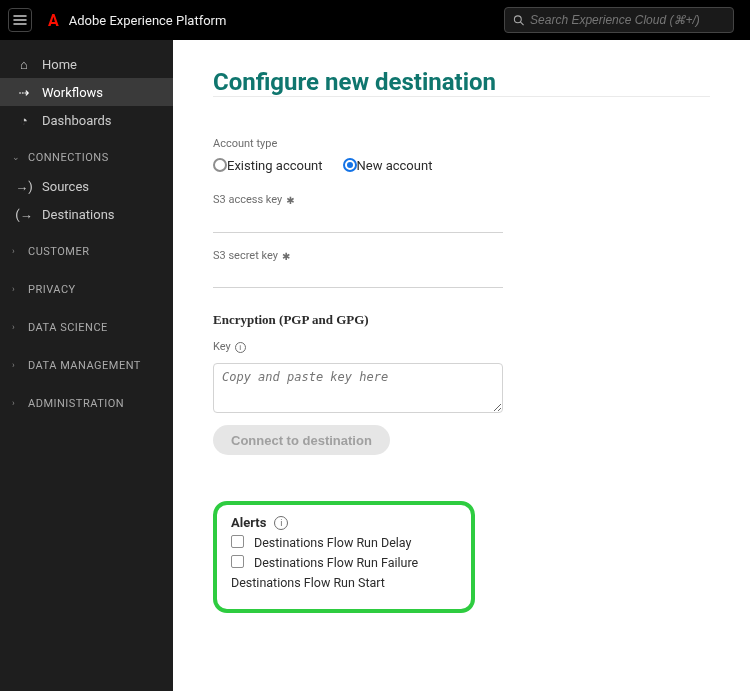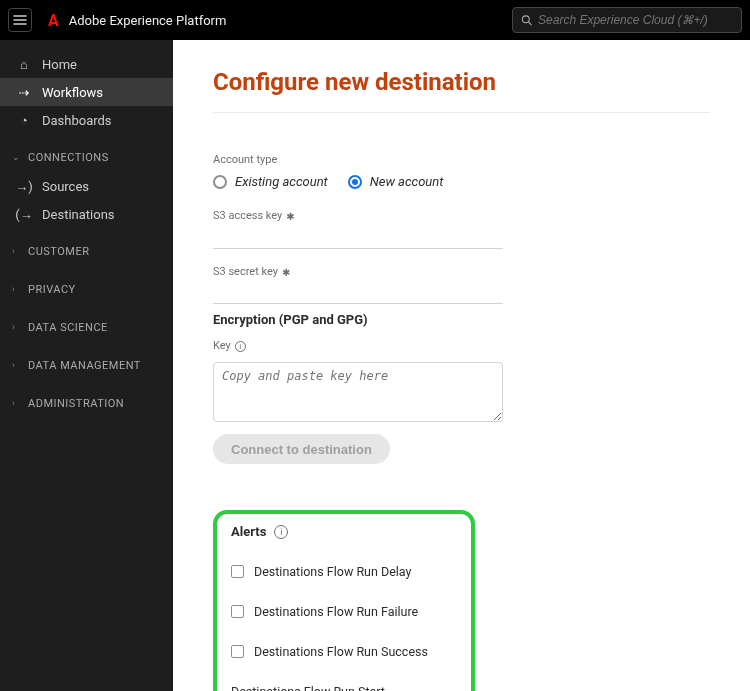--- a/index.html
+++ b/index.html
@@ -1,48 +1,48 @@
 <!DOCTYPE html>
 <html><head>
 <meta charset="utf-8">
 <style>
   * { box-sizing: border-box; margin: 0; padding: 0; }
   html, body { width: 750px; height: 691px; font-family: -apple-system, BlinkMacSystemFont, "Segoe UI", Roboto, sans-serif; background: #fff; overflow: hidden; }
   .topbar { height: 40px; background: #000; display: flex; align-items: center; padding: 0 8px; color: #fff; }
   .hamburger { width: 24px; height: 24px; border: 1px solid #444; border-radius: 4px; display: flex; align-items: center; justify-content: center; cursor: pointer; }
   .logo { color: #fa0f00; font-weight: bold; margin: 0 10px 0 16px; font-size: 16px; }
   .appname { font-size: 13px; color: #eee; }
-  .search { margin-left: auto; width: 230px; height: 26px; background: #1a1a1a; border: 1px solid #444; border-radius: 4px; display: flex; align-items: center; padding: 0 8px; }
+  .search { margin-left: auto; width: 230px; height: 26px; background: #1a1a1a; border: 1px solid #444; border-radius: 4px; display: flex; align-items: center; padding: 0 8px; margin-right: 8px; }
   .search input { background: transparent; border: none; outline: none; color: #fff; font-size: 12px; font-style: italic; width: 100%; margin-left: 6px; }
   .body { display: flex; height: calc(691px - 40px); }
   .sidebar { width: 173px; background: #1e1e1e; color: #ccc; padding-top: 10px; font-size: 13px; }
   .nav-item { display: flex; align-items: center; height: 28px; padding: 0 16px; cursor: pointer; }
   .nav-item.selected { background: #3a3a3a; color: #fff; }
   .nav-icon { width: 16px; display: flex; justify-content: center; margin-right: 10px; font-size: 13px; }
   .nav-group-title { display: flex; align-items: center; height: 30px; padding: 0 12px; color: #aaa; font-size: 11px; letter-spacing: 0.5px; cursor: pointer; margin-top: 8px; }
   .nav-group-title .chev { width: 10px; margin-right: 6px; font-size: 9px; color: #888; }
   .main { flex: 1; padding: 28px 40px; overflow: hidden; color: #2c2c2c; }
-  h1 { font-size: 24px; font-weight: 700; color: #c2410c; padding-bottom: 16px; border-bottom: 1px solid #eaeaea; margin-bottom: 40px; }
+  h1 { font-size: 24px; font-weight: 700; color: #0f766e; border-bottom: 1px solid #eaeaea; margin-bottom: 40px; }
   .label-sm { font-size: 11px; color: #6e6e6e; margin-bottom: 8px; margin-top: 15px; }
   .radio-row { display: flex; align-items: center; gap: 20px; margin-bottom: 20px; font-size: 13px; }
-  .radio-opt { display: flex; align-items: flex-end; gap: 8px; cursor: pointer; font-style: italic; }
+  .radio-opt { display: flex; align-items: flex-start; cursor: pointer; }
   .radio { width: 14px; height: 14px; border: 2px solid #8e8e8e; border-radius: 50%; display: inline-block; position: relative; }
   .radio.on { border-color: #1473e6; }
   .radio.on::after { content: ""; position: absolute; inset: 2px; background: #1473e6; border-radius: 50%; }
   .section-title { font-size: 13px; font-weight: 700; margin: 16px 0 12px; }
   .field-label { font-size: 11px; color: #6e6e6e; margin: 16px 0 4px; display: flex; align-items: flex-end; gap: 4px; }
   .asterisk { font-size: 10px; color: #6e6e6e; }
   .underline-input { width: 290px; height: 22px; border: none; border-bottom: 1px solid #d3d3d3; background: transparent; outline: none; font-size: 12px; }
-  .textarea { width: 290px; height: 60px; border: 1px solid #d3d3d3; border-radius: 4px; resize: both; padding: 6px 8px; font-size: 12px; font-style: italic; color: #8e8e8e; outline: none; margin-top: 6px; }
+  .textarea { width: 290px; height: 50px; border: 1px solid #d3d3d3; border-radius: 4px; resize: both; padding: 6px 8px; font-size: 12px; font-style: italic; color: #8e8e8e; outline: none; margin-top: 6px; }
   .connect-btn { margin-top: 8px; height: 30px; padding: 0 18px; border-radius: 16px; border: none; background: #e6e6e6; color: #a0a0a0; font-size: 13px; font-weight: 600; cursor: not-allowed; }
   .alerts-box { margin-top: 46px; border: 4px solid #2ecc40; border-radius: 14px; padding: 10px 14px 14px; width: 262px; }
   .alerts-head { display: flex; align-items: center; gap: 8px; font-size: 13px; font-weight: 700; }
   .info-circle { width: 14px; height: 14px; border: 1.5px solid #6e6e6e; border-radius: 50%; display: inline-flex; align-items: center; justify-content: center; font-size: 9px; color: #6e6e6e; font-weight: normal; }
   .alerts-sub { font-size: 11.5px; color: #4b4b4b; margin: 6px 0 10px; }
-  .check-row { display: flex; align-items: center; gap: 10px; font-size: 12.5px; margin: 25px 0; cursor: pointer; }
+  .check-row { display: flex; align-items: flex-start; gap: 10px; font-size: 12.5px; margin: 5px 0; cursor: pointer; }
   .checkbox { width: 13px; height: 13px; border: 1.5px solid #8e8e8e; border-radius: 2px; display: inline-block; }
 </style>
 </head>
 <body>
 
 <div class="topbar">
   <div class="hamburger">
     <svg width="14" height="14" viewBox="0 0 14 14">
         <path d="M1 3h12M1 7h12M1 11h12" stroke="#ccc" stroke-width="1.5" stroke-linecap="round"></path>
       </svg>
@@ -129,21 +129,21 @@
         <span class="asterisk">✱</span>
     </div>
     <input class="underline-input" type="text" style="">
 
     <div class="field-label">
       <span>S3 secret key</span>
         <span class="asterisk">✱</span>
     </div>
     <input class="underline-input" type="text" style="">
 
-    <div class="section-title" style="margin-top:8px;">Encryption (PGP and GPG)</div>
+    <div class="section-title" style="margin-top:24px;font-family:Liberation Serif, serif;">Encryption (PGP and GPG)</div>
     <div class="field-label" style="margin-top:8px;">
       <span>Key</span>
       <span class="info-circle" style="width:11px;height:11px;font-size:8px;border-width:1px;">i</span>
     </div>
     <textarea class="textarea" placeholder="Copy and paste key here" style=""></textarea>
 
     <div>
       <button class="connect-btn">Connect to destination</button>
     </div>
 
@@ -154,23 +154,19 @@
       </div>
       <div class="check-row">
         <span class="checkbox"></span>
         <span>Destinations Flow Run Delay</span>
       </div>
       <div class="check-row">
         <span class="checkbox"></span>
         <span>Destinations Flow Run Failure</span>
       </div>
       <div class="check-row">
-        <span class="checkbox"></span>
-        <span>Destinations Flow Run Success</span>
-      </div>
-      <div class="check-row">
 
         <span>Destinations Flow Run Start</span>
       </div>
 
     </div>
   </div>
 </div>
 
 </body></html>

